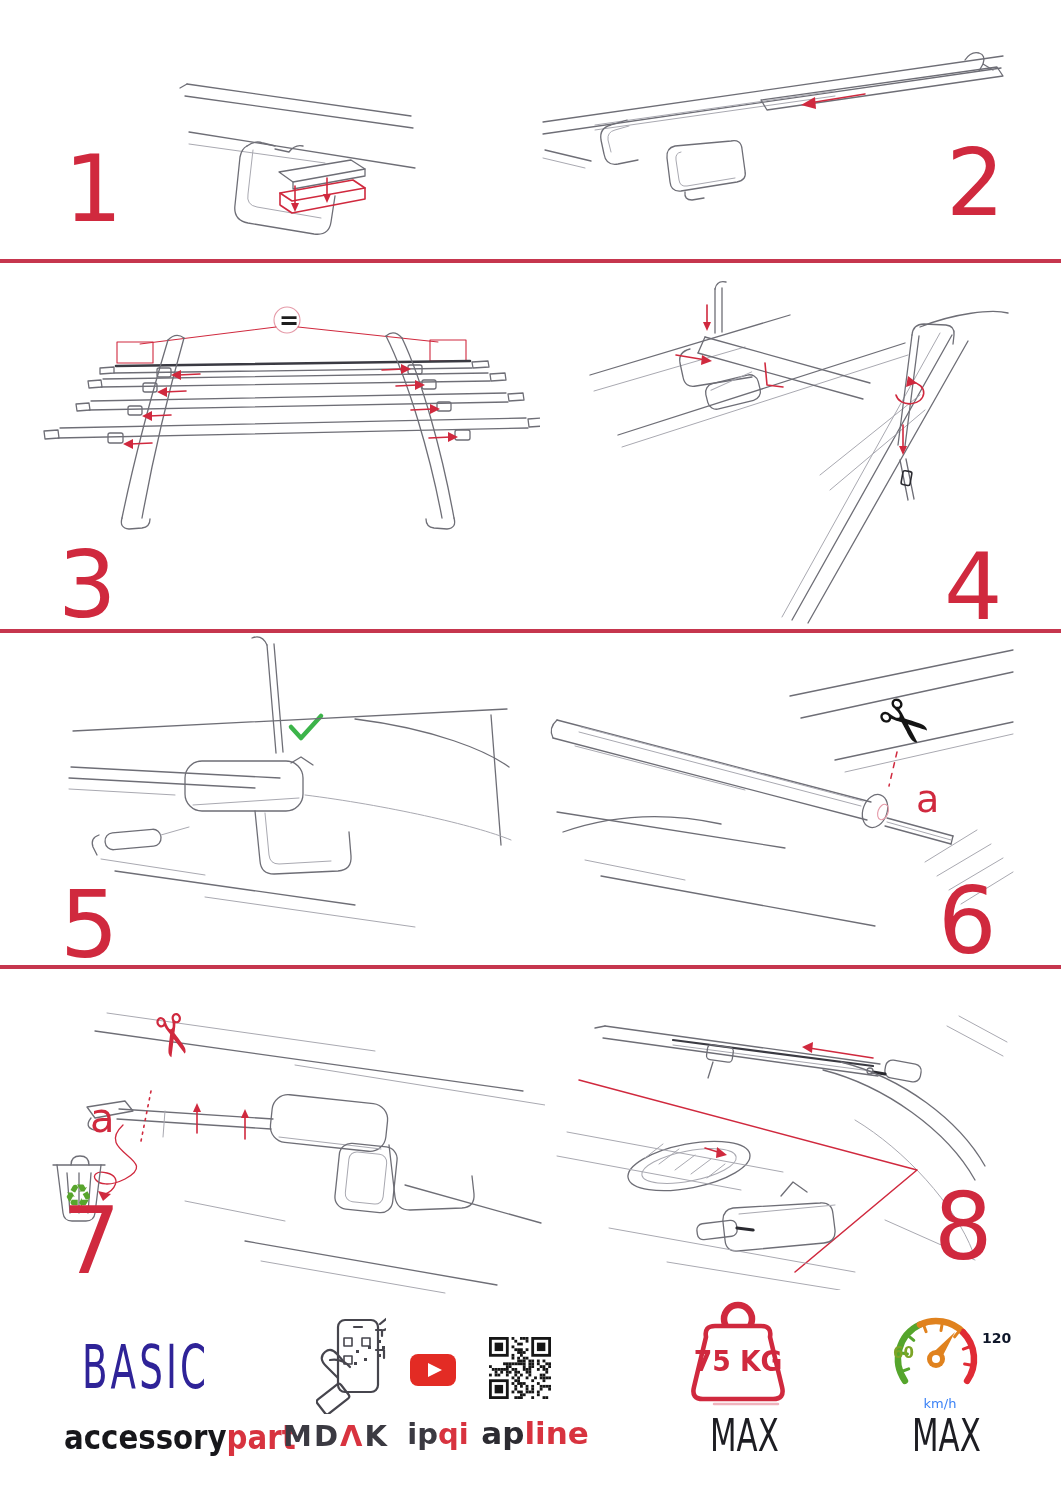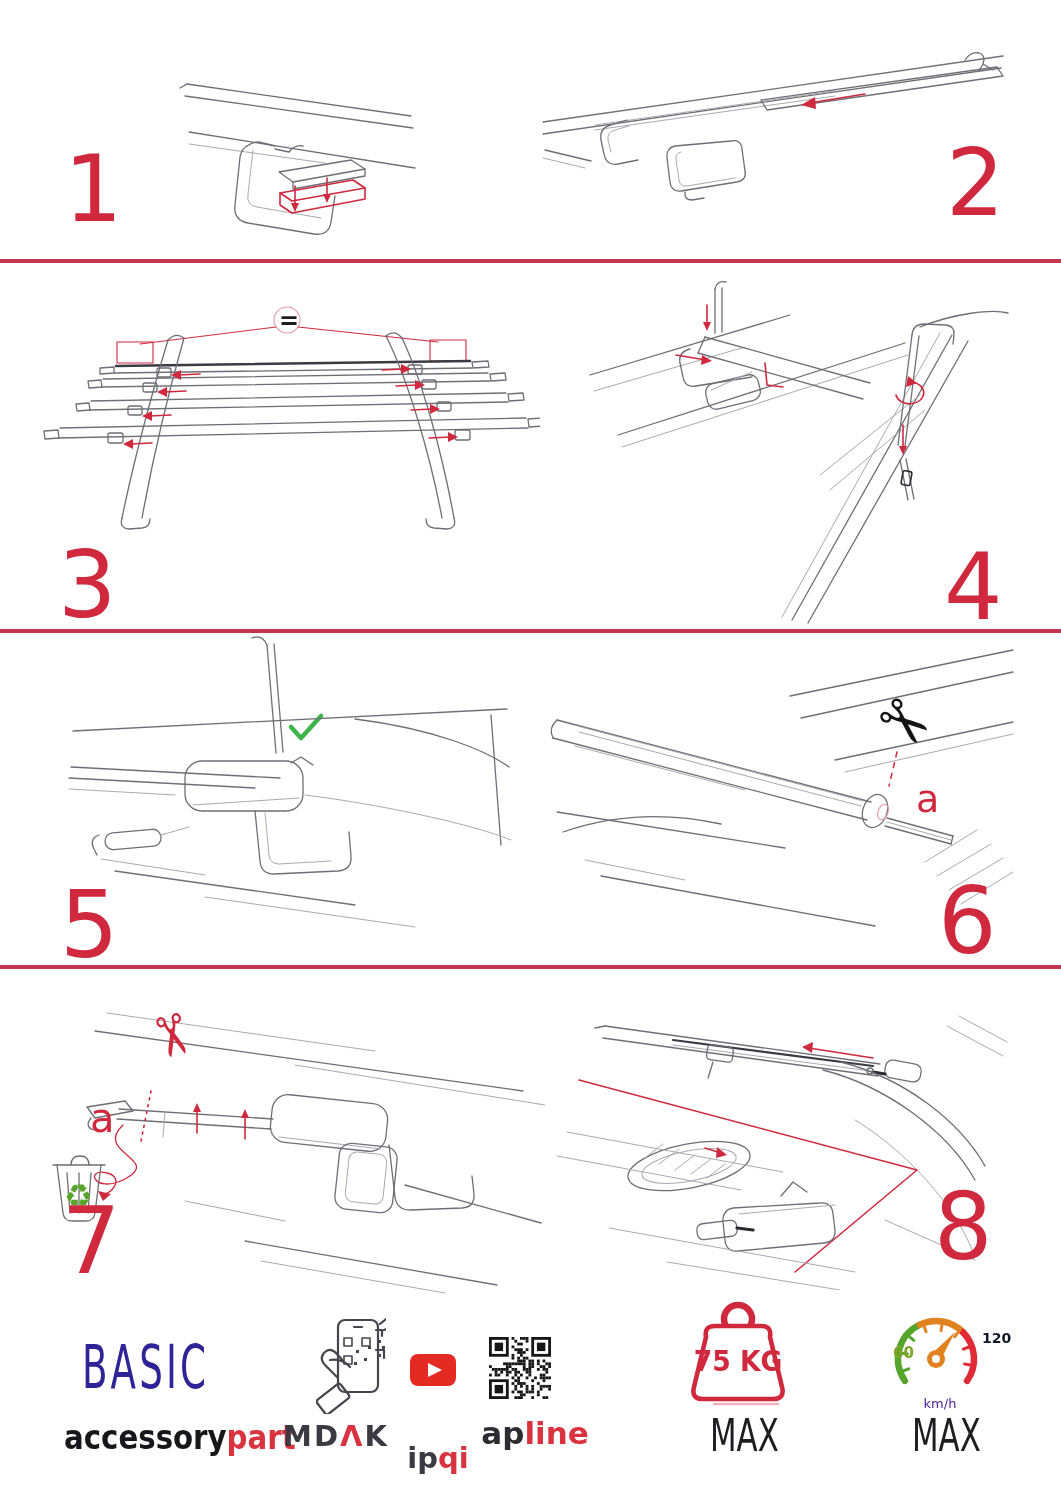--- a/index.html
+++ b/index.html
@@ -385,21 +385,21 @@
       </g>
     </svg>
     <div class="logo-small" style="left:276px;top:1422px;width:120px;font-size:29px;font-weight:700;letter-spacing:2px;">
       <span class="dark">MD</span><span class="redtxt">Λ</span><span class="dark">K</span>
     </div>
 
     <svg class="abs" style="left:409px;top:1353px;" width="48" height="34" viewBox="0 0 48 34">
       <rect x="1" y="1" width="46" height="32" rx="8" fill="#e32b24"></rect>
       <path d="M19,10 L33,17 L19,24 Z" fill="#ffffff"></path>
     </svg>
-    <div class="logo-small" style="left:400px;top:1420px;width:76px;font-size:29px;font-weight:600;margin-top:24px;">
+    <div class="logo-small" style="left:400px;top:1420px;width:76px;font-size:29px;font-weight:600;">
       <span class="dark">ip</span><span class="redtxt">qi</span>
     </div>
 
     <svg class="abs" style="left:489px;top:1337px;" width="62" height="62" viewBox="0 0 66 66">
       <rect x="0" y="0" width="66" height="66" fill="#ffffff"></rect>
       <g fill="#161616">
         <rect x="0" y="0" width="21" height="21"></rect>
           <rect x="45" y="0" width="21" height="21"></rect>
         <rect x="0" y="45" width="21" height="21"></rect>
       </g>
@@ -570,17 +570,17 @@
         <path d="M76.6,34.8 L82.1,27.9" stroke="#e0821e" stroke-width="3"></path>
         <path d="M85.3,47.1 L93.7,44" stroke="#e02b35" stroke-width="3"></path>
         <path d="M86.6,62 L95.4,63.6" stroke="#e02b35" stroke-width="3"></path>
       </g>
       <path d="M54.5,60 L52.5,53 L77,30 L60.5,62 Z" fill="#e0821e"></path>
       <circle cx="58" cy="57" r="9" fill="#e0821e"></circle>
       <circle cx="58" cy="57" r="4" fill="#ffffff"></circle>
     </svg>
     <span class="spd-lbl" style="left:893px;top:1306px;font-size:15px;color:#7ca426;margin-top:40px;">60</span>
     <span class="spd-lbl" style="left:982px;top:1331px;font-size:14px;color:#0f172a;">120</span>
-    <span class="spd-lbl" style="left:916px;top:1397px;width:48px;text-align:center;font-size:13px;font-weight:400;color:#4c1d95;">km/h</span>
+    <span class="spd-lbl" style="left:916px;top:1397px;width:48px;text-align:center;font-size:13px;font-weight:400;color:#3b82f6;">km/h</span>
     <div class="maxlbl" style="left:900px;top:1414px;width:80px;">MAX</div>
   </div>
 
 </div>
 
 </body></html>

